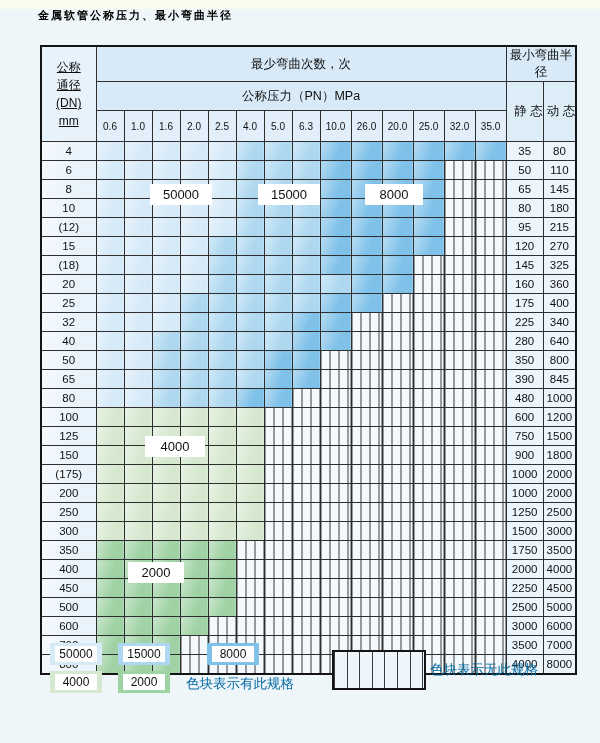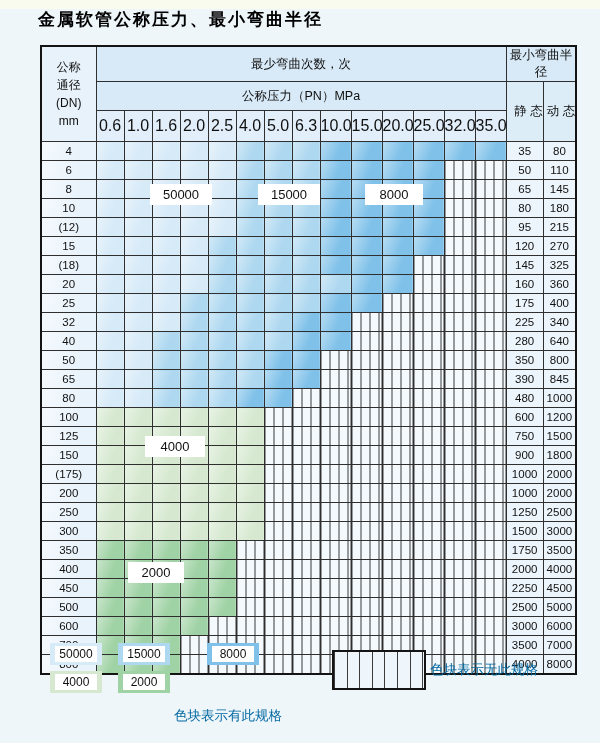--- a/index.html
+++ b/index.html
@@ -6,30 +6,30 @@
   body{
     width:600px;height:743px;position:relative;
     background:#eff6fa;
     font-family:"Liberation Sans", sans-serif;
     color:#111;overflow:hidden;
   }
   .topstrip{position:absolute;left:0;top:0;width:600px;height:9px;background:#f8fbee;}
   .title{
     position:absolute;left:38px;top:8px;
     font-family:"DejaVu Serif", serif;
-    font-size:17px;font-weight:bold;letter-spacing:2px;color:#000;
+    font-size:11px;font-weight:bold;letter-spacing:2px;color:#000;
   }
   
   .tablewrap{position:absolute;left:40px;top:45px;}
   table{border-collapse:collapse;table-layout:fixed;width:535px;border:2px solid #141414;}
   th,td{border:1px solid #2f2f2f;padding:0;text-align:center;vertical-align:middle;
         font-weight:400;overflow:hidden;}
   thead th{background:#d8eaf7;font-size:12.5px;color:#101010;}
-  th.corner{background:#e7f2fa;font-size:12px;line-height:18px;}
-  tr.prow th{background:#e2effa;font-size:16px;height:30px;}
+  th.corner{background:#e7f2fa;font-size:12px;line-height:18px;text-decoration:underline;}
+  tr.prow th{background:#e2effa;font-size:10px;height:30px;}
   tr.h1 th{height:19px;}
   tr.h2 th{height:28px;}
   th.radius{font-size:12.5px;margin-left:16px;}
   th.sd{background:#dcedf8;font-size:12.5px;text-align:right;}
   tbody td{height:18px;font-size:11.5px;line-height:18px;}
   td.dn{background:#e9f3fb;background-image:linear-gradient(110deg,rgba(255,255,255,.55),rgba(255,255,255,0) 70%);}
   td.sv{background:#edf5fc;}
   
   td.cz{background-image:linear-gradient(115deg,rgba(255,255,255,.45),rgba(255,255,255,0) 60%);}
   td.zL{background-color:#d6eaf8;}
@@ -48,21 +48,21 @@
   .ov5{left:88px;top:517px;width:56px;}
   
   .lgbox{position:absolute;width:52px;height:22px;display:flex;align-items:center;justify-content:center;}
   .lgbox span{background:#fff;width:42px;height:16px;line-height:16px;font-size:12px;text-align:center;display:block;}
   .lgb1{left:50px;top:643px;background:#d6eaf8;}
   .lgb2{left:118px;top:643px;background:#aed8f0;}
   .lgb3{left:207px;top:643px;background:#7fc1e9;}
   .lgb4{left:50px;top:671px;background:#d6e9d0;}
   .lgb5{left:118px;top:671px;background:#9fd2a4;}
   .lgtext{position:absolute;font-size:13.5px;color:#0369a1;}
-  .lgt1{left:174px;top:675px;margin-top:32px;}
+  .lgt1{left:186px;top:675px;}
   .lgt2{left:430px;top:661px;}
   .lgstripe{position:absolute;left:332px;top:650px;width:90px;height:36px;border:2px solid #141414;
             background:repeating-linear-gradient(90deg,#3b3b3b 0 1px,#eef6fc 1px 12.6px);}
 </style>
 </head>
 <body>
 
 <div class="topstrip"></div>
 
 <div class="title">金属软管公称压力、最小弯曲半径</div>
@@ -107,21 +107,21 @@
       <tr class="prow" id="pressure-row">
           <th>0.6</th>
           <th>1.0</th>
           <th>1.6</th>
           <th>2.0</th>
           <th>2.5</th>
           <th>4.0</th>
           <th>5.0</th>
           <th>6.3</th>
           <th>10.0</th>
-          <th>15.0</th>
+          <th>26.0</th>
           <th>20.0</th>
           <th>25.0</th>
           <th>32.0</th>
           <th>35.0</th>
         </tr>
     </thead>
     <tbody id="tbody">
         <tr>
           <td class="dn">4</td>
           <td class="cz zL"></td>

